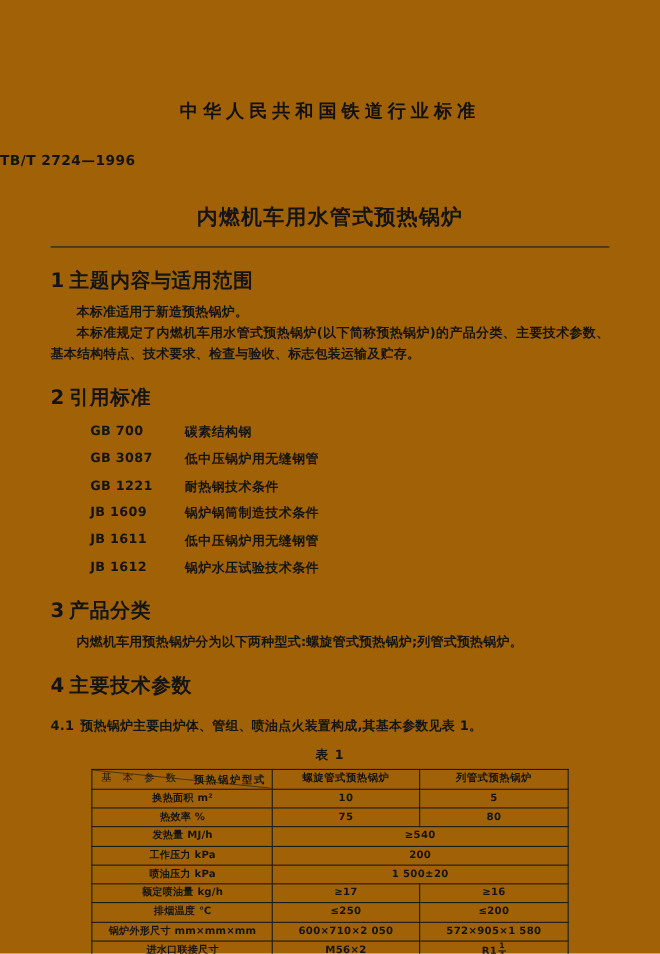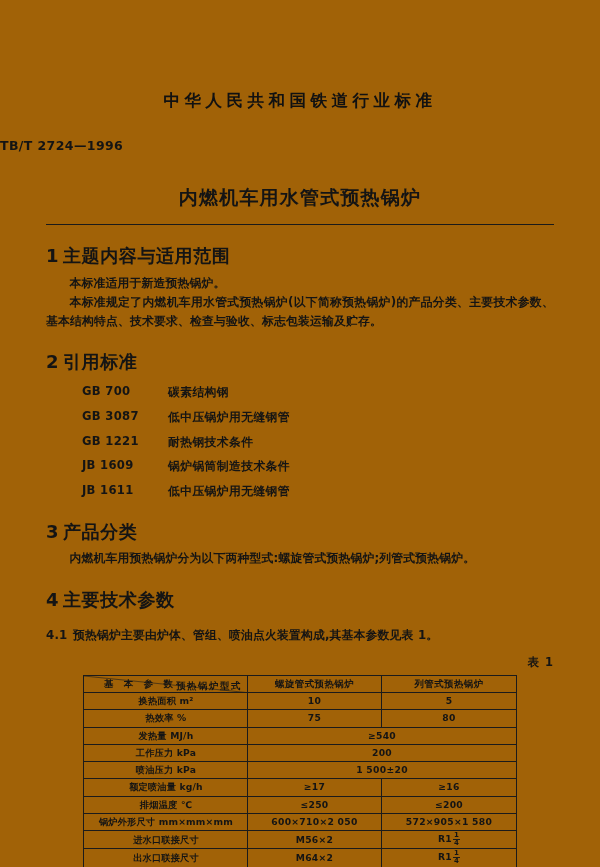--- a/index.html
+++ b/index.html
@@ -111,21 +111,21 @@
     letter-spacing: 0.3px;
   }
   .ref-name {
     font-weight: bold;
     font-size: 11.8px;
     letter-spacing: 0.4px;
   }
 
   
   .tbl-caption {
-    text-align: right;
+    text-align: center;
     font-size: 11.5px;
     font-weight: bold;
     margin-top: 9px;
     margin-bottom: 3px;
     letter-spacing: 1px;
   }
   table.params {
     border-collapse: collapse;
     width: 433px;
     margin: 0 auto;
@@ -168,23 +168,23 @@
   td.corner .topright {
     position: absolute;
     right: 5px;
     top: 3px;
     font-weight: bold;
     font-size: 9.4px;
     letter-spacing: 1.6px;
   }
   td.corner .botleft {
     position: absolute;
-    left: 20px;
+    left: 8px;
     bottom: 1px;
-    font-weight: bold;
+    font-weight: normal;
     font-size: 9.4px;
     letter-spacing: 3.6px;
   }
   td.colhead {
     text-align: center;
     font-weight: bold;
     font-size: 9.4px;
     letter-spacing: 0.5px;
     height: 34px;
   }
@@ -240,20 +240,24 @@
         <span class="ref-code">GB 1221</span>
         <span class="ref-name">耐热钢技术条件</span>
       </li>
       <li class="ref-row">
         <span class="ref-code">JB 1609</span>
         <span class="ref-name">锅炉锅筒制造技术条件</span>
       </li>
       <li class="ref-row">
         <span class="ref-code">JB 1611</span>
         <span class="ref-name">低中压锅炉用无缝钢管</span>
+      </li>
+      <li class="ref-row">
+        <span class="ref-code">JB 1612</span>
+        <span class="ref-name">锅炉水压试验技术条件</span>
       </li>
     </ul>
 
     <div class="sec-head">
       <span class="num">3</span><span>产品分类</span>
     </div>
     <p class="para">内燃机车用预热锅炉分为以下两种型式:螺旋管式预热锅炉;列管式预热锅炉。</p>
 
     <div class="sec-head">
       <span class="num">4</span><span>主要技术参数</span>

